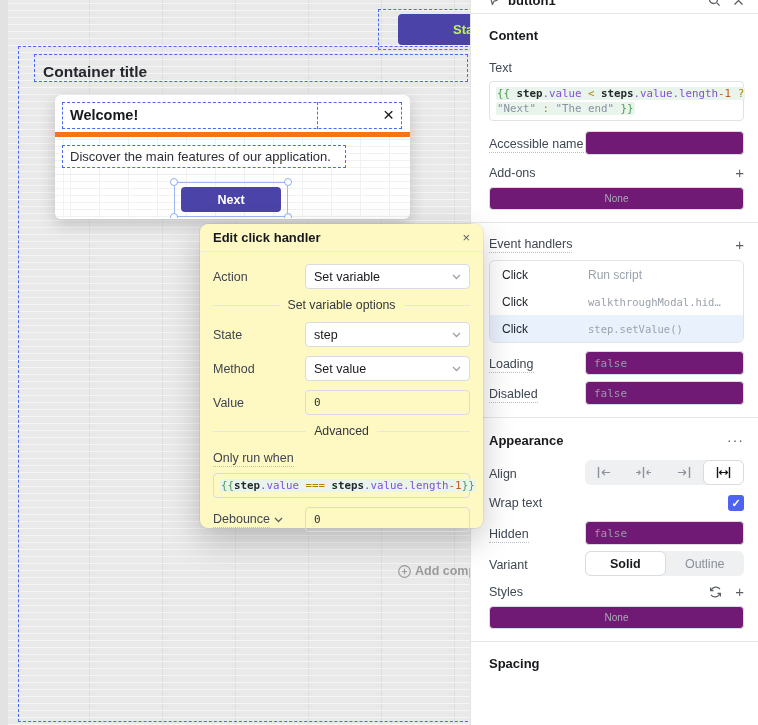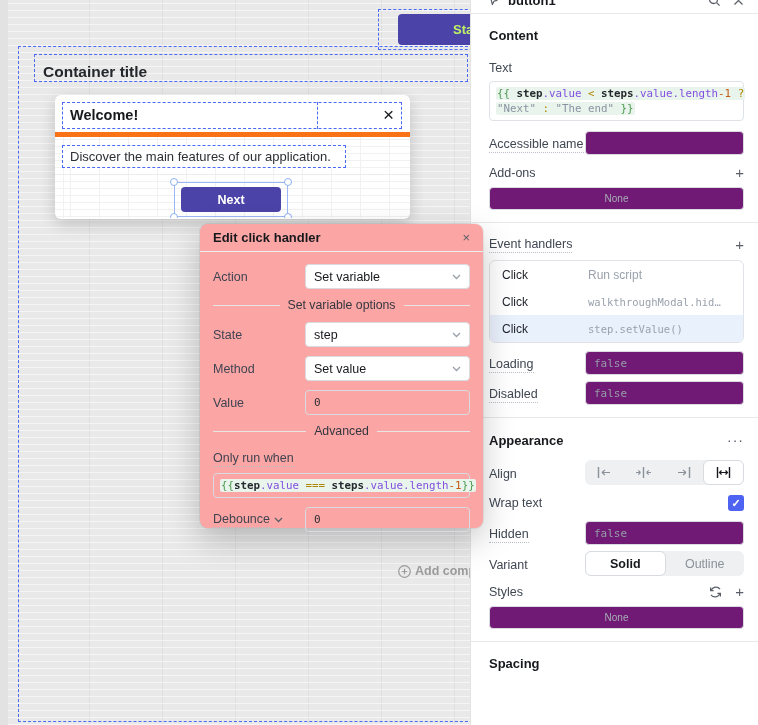--- a/index.html
+++ b/index.html
@@ -40,21 +40,21 @@
   .modal-row-div { position:absolute; left:0; right:0; top:37px; height:1px; background:#ececec; }
   .modal-desc { position:absolute; left:7px; top:8px; width:284px; height:23px; border:1.5px dashed #4a6af5;
     background:#fff; display:flex; align-items:center; padding-left:7px; font-size:13px; color:#2c2f33; }
   .next-sel { position:absolute; left:119px; top:45px; width:114px; height:35px; border:1px solid #9db7f5; }
   .handle { position:absolute; width:8px; height:8px; border-radius:50%; background:#fff; border:1.5px solid #8fb0f4; }
   .next-btn { position:absolute; left:126px; top:50px; width:100px; height:25px; background:#4c43a8;
     border-radius:4px; color:#fff; font-weight:700; font-size:12.5px; display:flex; align-items:center; justify-content:center; cursor:pointer; }
   .add-comp { position:absolute; left:398px; top:564px; display:flex; align-items:center; gap:4px;
     color:#9b9b9b; font-size:12.5px; font-weight:700; white-space:nowrap; cursor:pointer; }
   
-  .popup { position:absolute; left:200px; top:224px; width:283px; height:304px; background:#fca5a5; z-index:50;
+  .popup { position:absolute; left:200px; top:224px; width:283px; height:304px; background:#fef9c3; z-index:50;
     border-radius:8px; box-shadow:0 0 0 1px rgba(0,0,0,.06), 0 12px 32px rgba(0,0,0,.22); }
   .popup-header { height:28px; display:flex; align-items:center; justify-content:space-between;
     padding:0 13px; border-bottom:1px solid #ececec; }
   .popup-header .pt { font-size:13px; font-weight:700; color:#17191d; }
   .popup-header .px { font-size:13px; color:#5b6068; cursor:pointer; }
   .popup-body { padding:12px 13px 0; }
   .prow { display:flex; align-items:center; margin-bottom:9px; }
   .prow .plabel { flex:0 0 92px; font-size:12.5px; color:#3f4450; }
   .pselect { flex:1; height:25px; border:1px solid #d8dbdf; border-radius:4px; display:flex; align-items:center;
     justify-content:space-between; padding:0 8px; font-size:12.5px; color:#17191d; background:#fff; cursor:pointer; }

